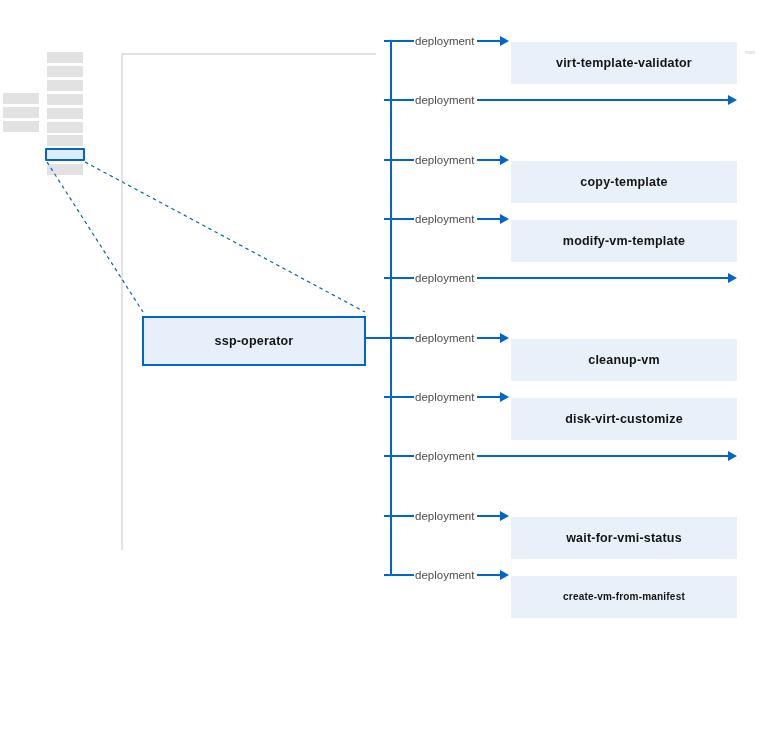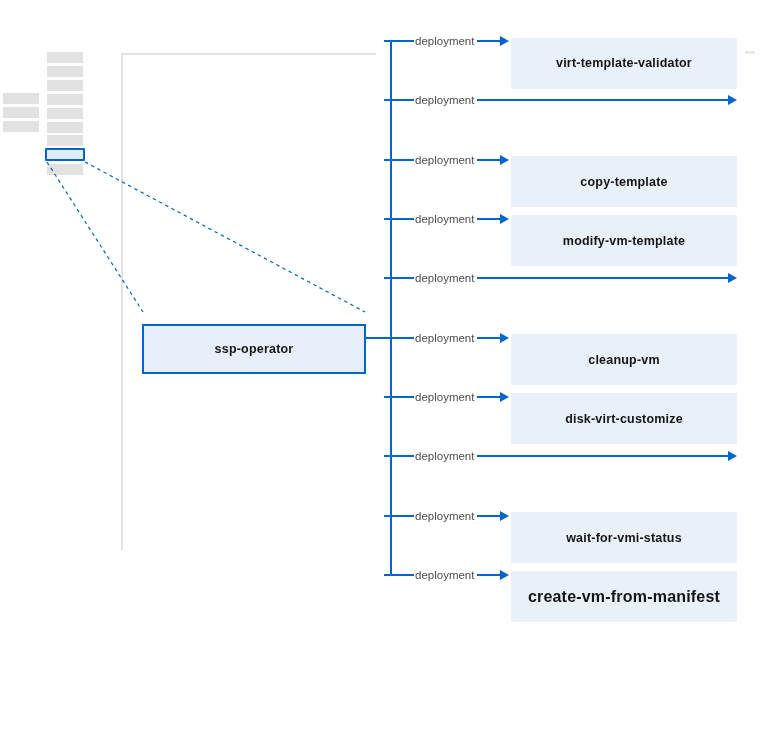--- a/index.html
+++ b/index.html
@@ -47,21 +47,21 @@
     pointer-events: none;
   }
   svg.overlay line {
     stroke: var(--accent);
     stroke-width: 1.2;
     stroke-dasharray: 3.5 3.5;
   }
   .op-box {
     position: absolute;
     left: 142px;
-    top: 324px;
+    top: 316px;
     width: 220px;
     height: 46px;
     border: 2px solid var(--accent);
     background: var(--op-fill);
     display: flex;
     align-items: center;
     justify-content: center;
     font-size: 12.5px;
     font-weight: 700;
     color: var(--box-text);
@@ -113,34 +113,34 @@
     flex: none;
     width: 0;
     height: 0;
     border-left: 9px solid var(--accent);
     border-top: 5px solid transparent;
     border-bottom: 5px solid transparent;
   }
   .dep-box {
     flex: none;
     width: 226px;
-    height: 51px;
+    height: 42px;
     margin-left: 2px;
     background: var(--box-fill);
     display: flex;
     align-items: center;
     justify-content: center;
     font-size: 12.5px;
     font-weight: 700;
     color: var(--box-text);
     letter-spacing: 0.2px;
     margin-top: 44px;
   }
   .dep-row.large .dep-box {
-    font-size: 16px;
+    font-size: 10px;
   }
 </style>
 </head>
 <body>
 
 <div class="canvas" style="--accent: #0066cc; --box-fill: #e8f1fa; --op-fill: #e6effa; --hl-fill: #ddebfa; --label-text: #4d4d4d; --box-text: #151515; --faded: #e2e2e2;">
 
   <div id="minimap">
       <div class="bar" style="left: 3px; top: 93px; width: 36px; height: 11px;"></div>
       <div class="bar" style="left: 3px; top: 107px; width: 36px; height: 11px;"></div>

